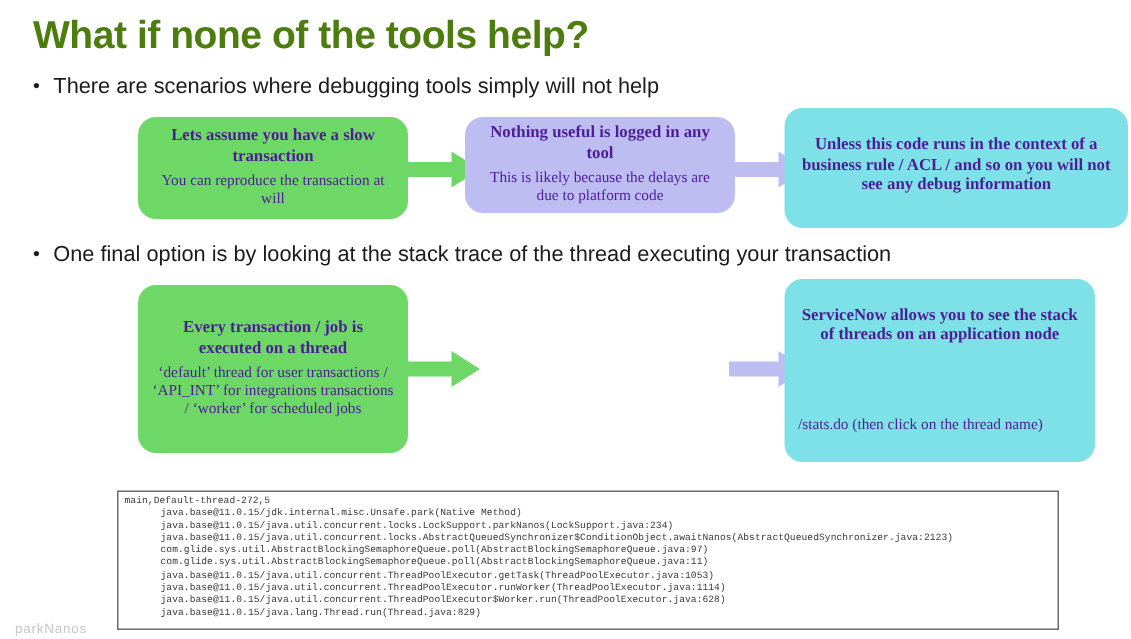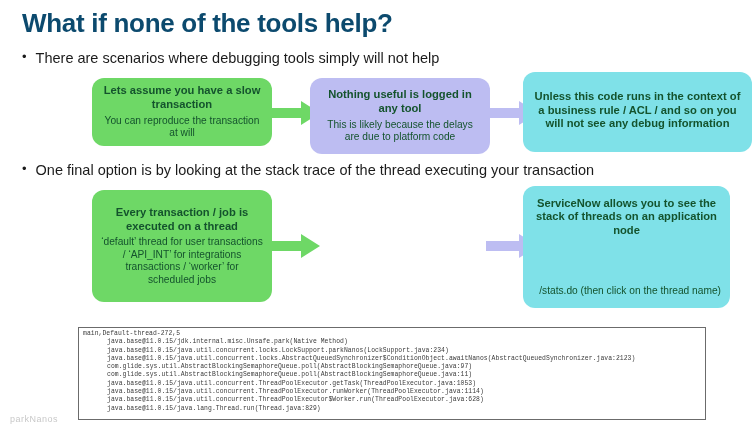--- a/index.html
+++ b/index.html
@@ -10,46 +10,47 @@
     color:#111;
     overflow:hidden;
     position:relative;
   }
   .slide{position:relative;width:754px;height:426px;}
 
   .title{
     position:absolute;left:22px;top:8px;
     font-size:26px;font-weight:bold;
     letter-spacing:-0.3px;
-    color:#0c4a6e;
+    color:#4d7c0f;
   }
 
   .bullet{
     position:absolute;
     font-size:14.5px;
     color:#1b1b1b;
     display:flex;align-items:flex-start;gap:9px;
     white-space:nowrap;
   }
   .bullet .dot{font-size:13px;line-height:1.15;}
 
   .bullet1{left:22px;top:50px;}
   .bullet2{left:22px;top:162px;}
 
   
   .box{
     position:absolute;
     border-radius:12px;
     box-sizing:border-box;
     display:flex;flex-direction:column;
-    align-items:flex-end;justify-content:center;
+    align-items:flex-start;justify-content:center;
     text-align:center;
     padding:5px 9px;
-    color:#14532d;
+    color:#4c1d95;
     overflow:hidden;
+    font-family:Liberation Serif, serif;
   }
   .box .hd{
     font-weight:bold;
     font-size:11.2px;
     line-height:1.22;
     margin-bottom:3px;
   }
   .box .bd{
     font-size:10.2px;
     line-height:1.22;
@@ -105,21 +106,21 @@
 
   <div class="box green" style="left:92px;top:78px;width:180px;height:68px;">
     <div class="hd">Lets assume you have a slow transaction</div>
     <div class="bd">You can reproduce the transaction at will</div>
   </div>
 
   <svg class="arrow" style="left:268px;top:101px;" width="52" height="24" viewBox="0 0 52 24">
     <path d="M0 7 H33 V0 L52 12 L33 24 V17 H0 Z" fill="#6ed866"></path>
   </svg>
 
-  <div class="box purple" style="left:310px;top:78px;width:180px;height:76px;">
+  <div class="box purple" style="left:310px;top:78px;width:180px;height:64px;">
     <div class="hd">Nothing useful is logged in any tool</div>
     <div class="bd">This is likely because the delays are due to platform code</div>
   </div>
 
   <svg class="arrow" style="left:486px;top:101px;" width="52" height="24" viewBox="0 0 52 24">
     <path d="M0 7 H33 V0 L52 12 L33 24 V17 H0 Z" fill="#bdbdf2"></path>
   </svg>
 
   <div class="box cyan" style="left:523px;top:72px;width:229px;height:80px;">
     <div class="hd">Unless this code runs in the context of a business rule / ACL / and so on you will not see any debug information</div>

